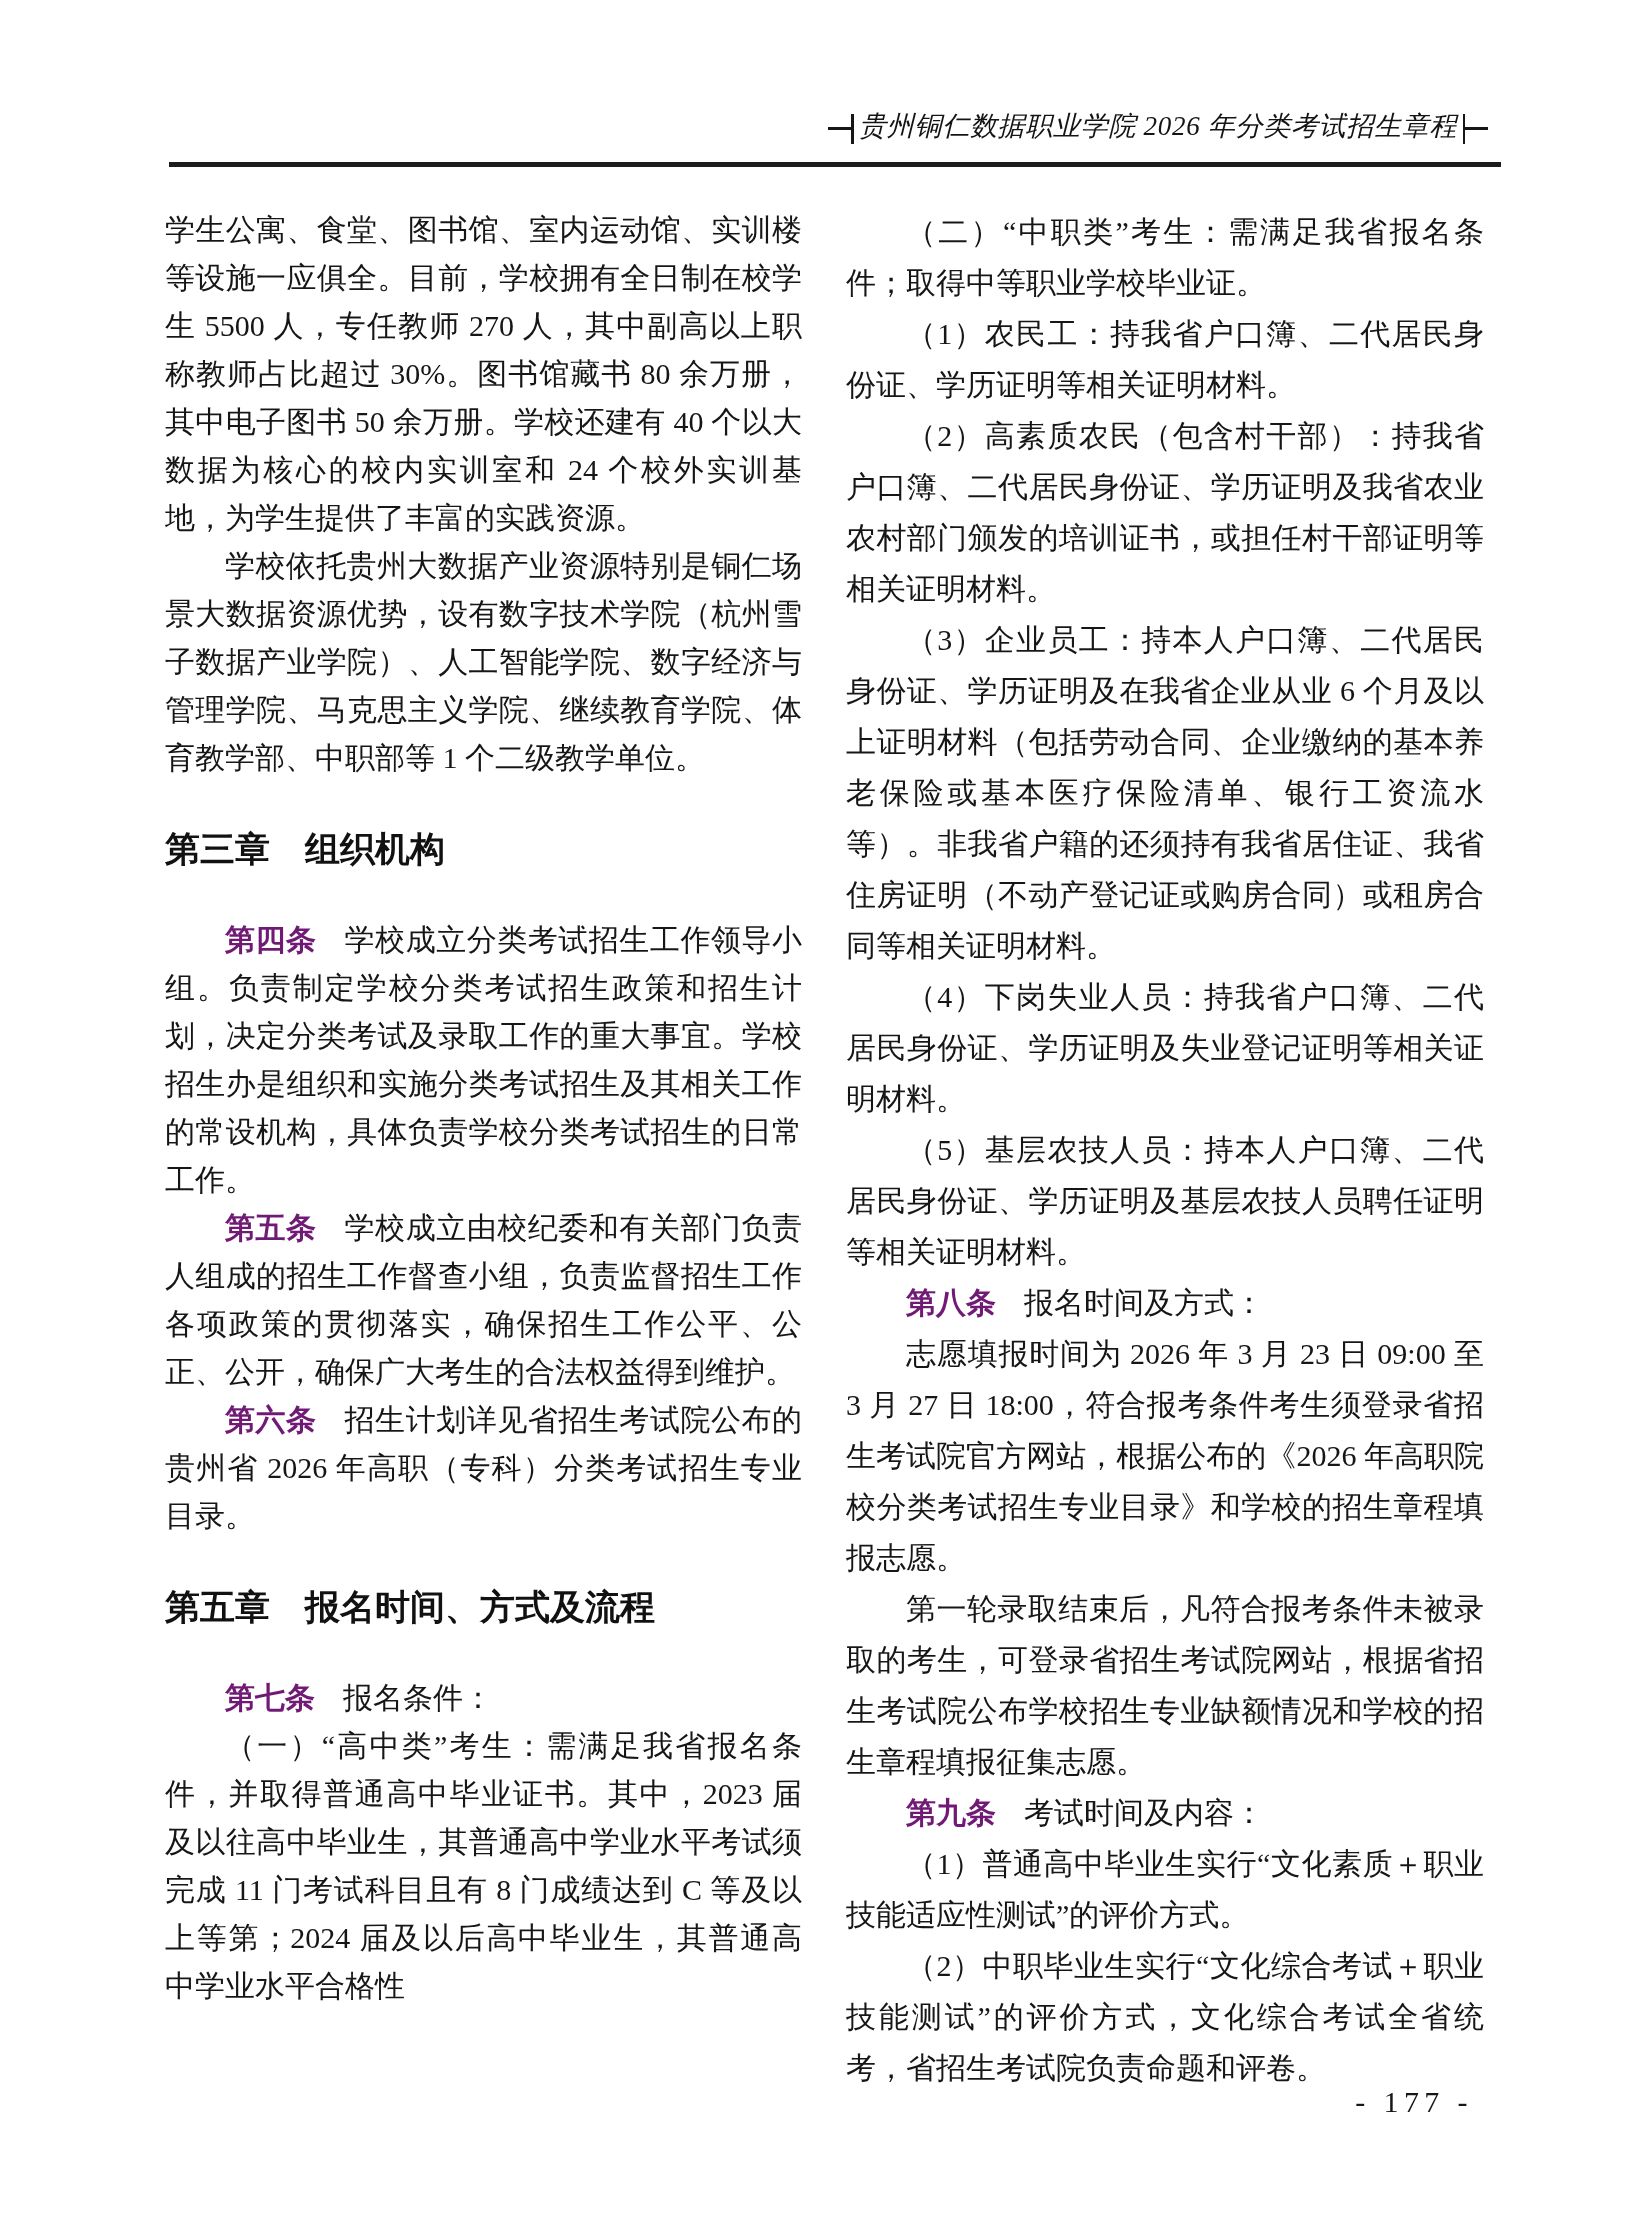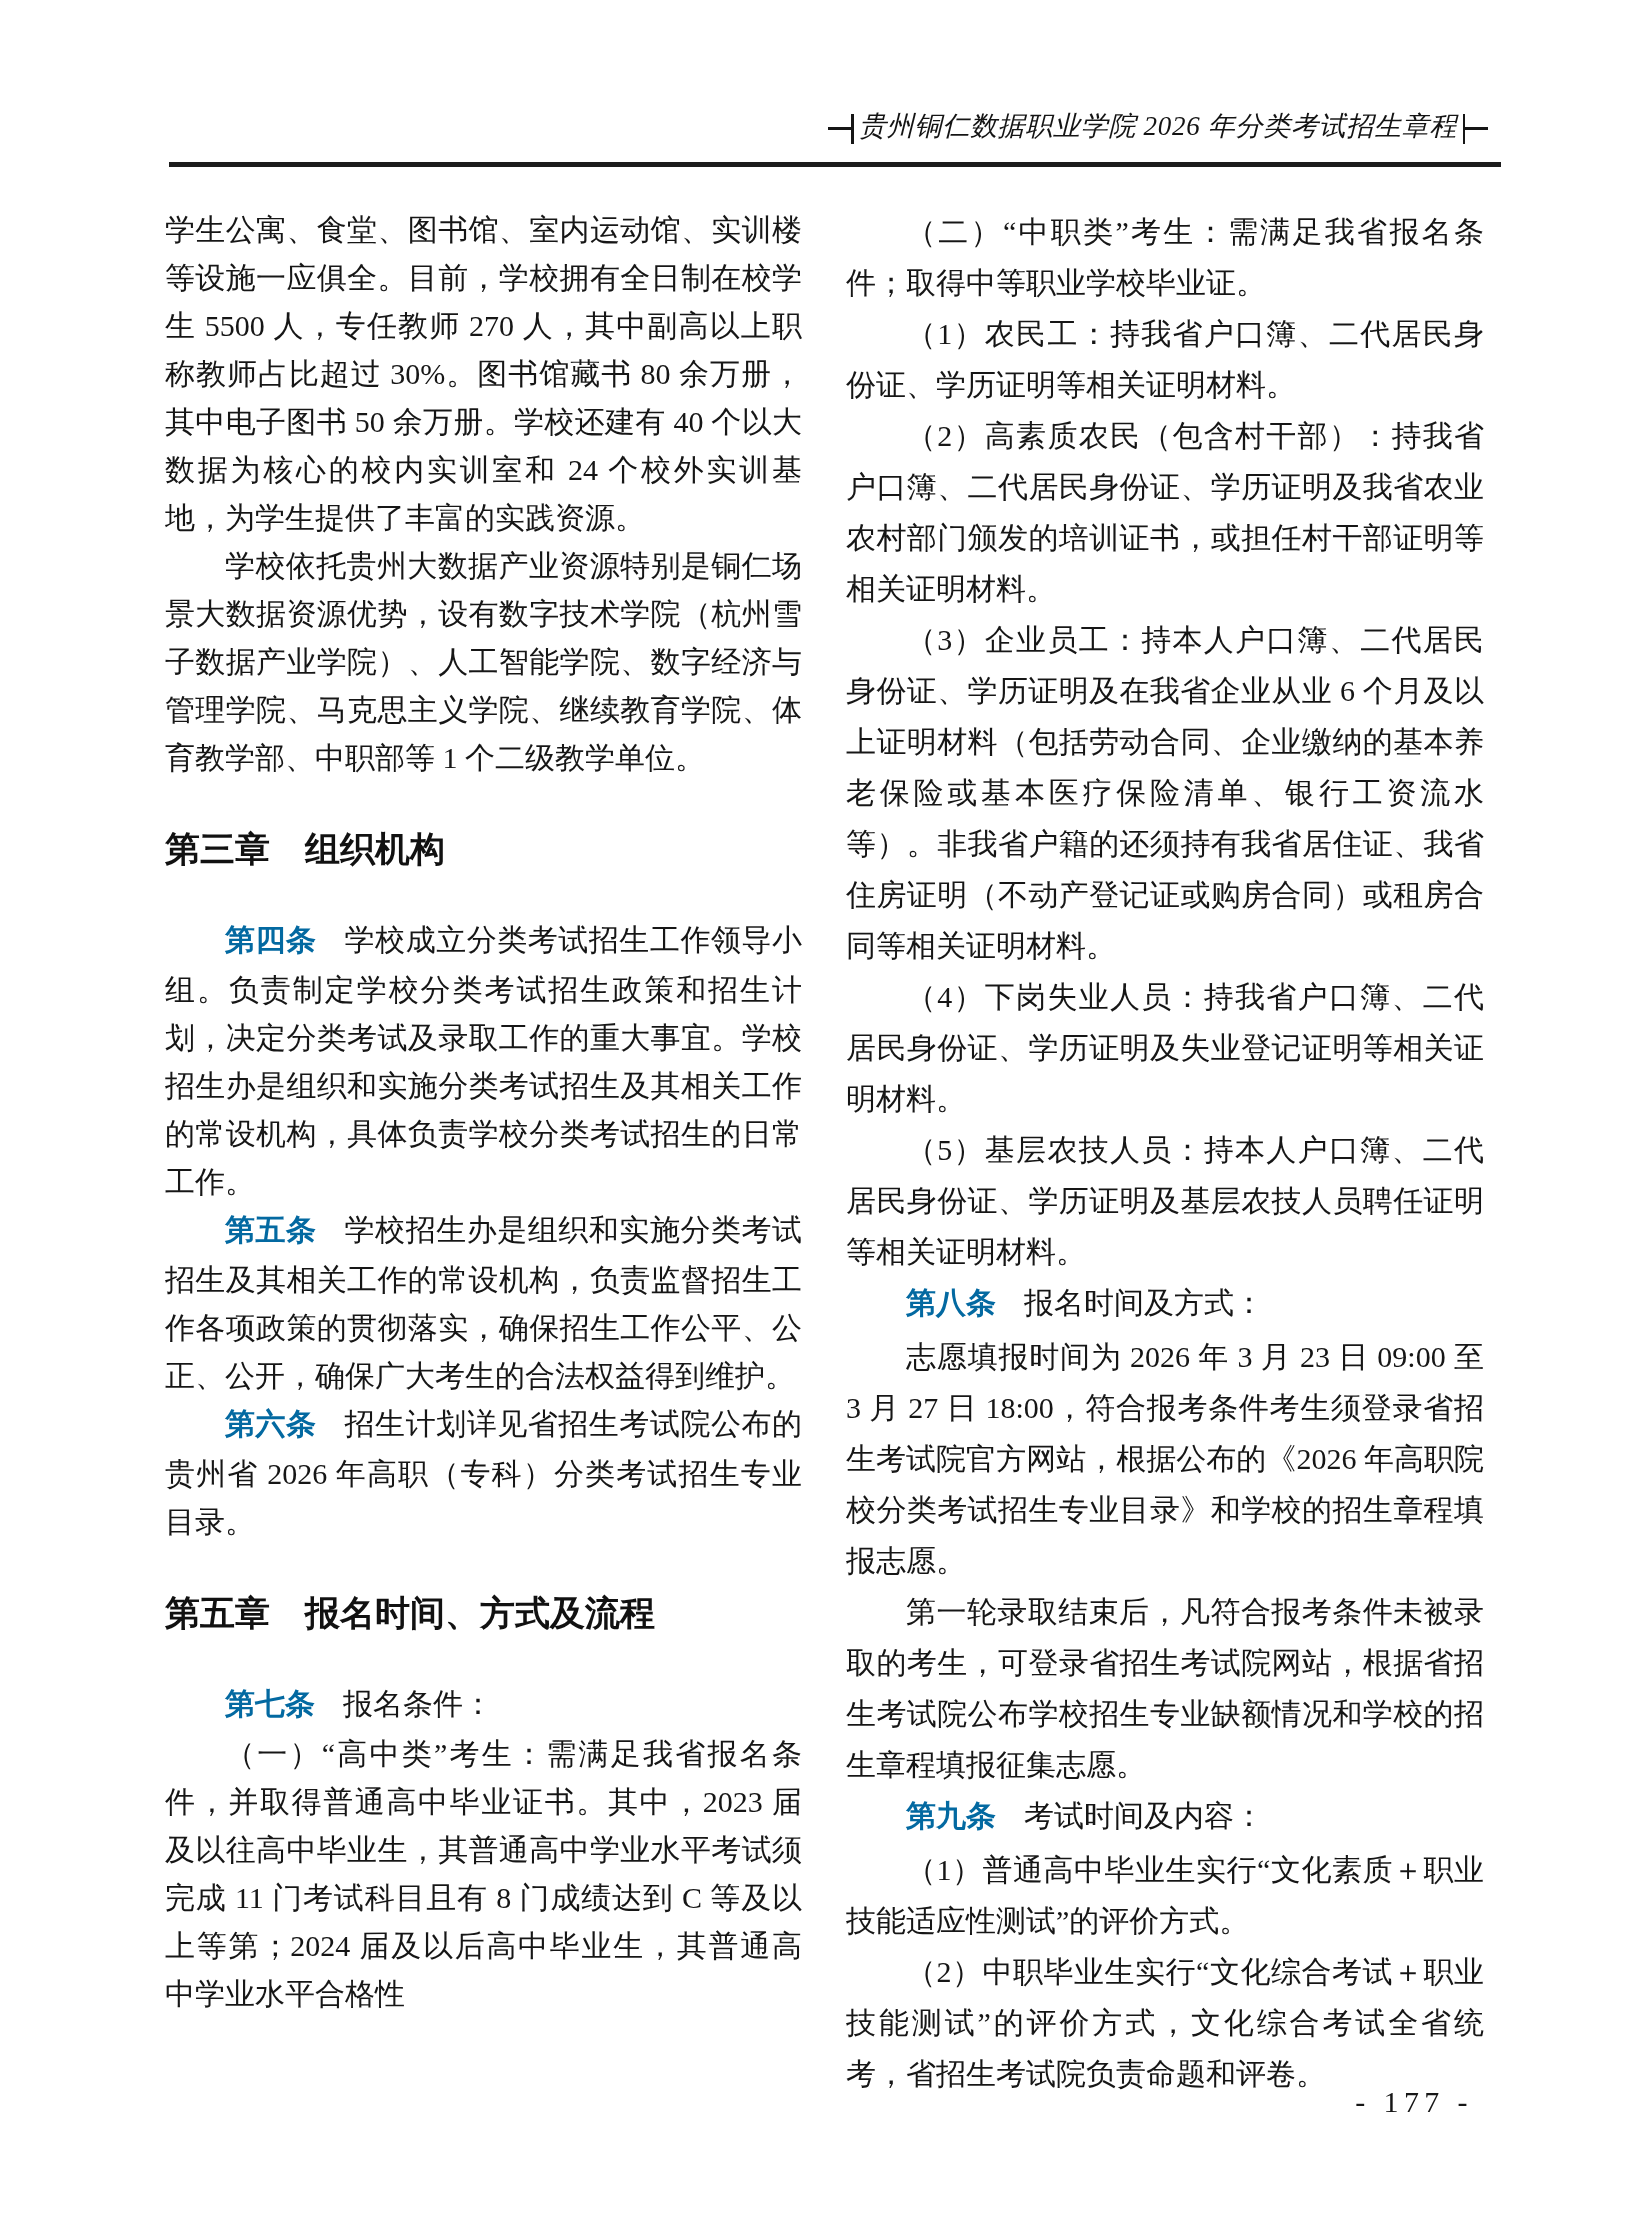--- a/index.html
+++ b/index.html
@@ -51,24 +51,24 @@
     margin: 40px 0;
     font-size: 35px;
     line-height: 54px;
     font-weight: bold;
     text-align: left;
     text-indent: 0;
     font-family: "Liberation Sans", "DejaVu Sans", sans-serif;
     color: #111111;
   }
   .lab {
-    font-family: Liberation Mono, monospace;
+    font-family: Liberation Sans, sans-serif;
     font-weight: bold;
     margin-right: 28px;
-    color: #0369a1;
+    color: #701a75;
   }
   
   .page-number {
     position: absolute;
     top: 2085px;
     right: 172px;
     font-size: 30px;
     letter-spacing: 5.4px;
     color: #161616;
   }
@@ -83,21 +83,21 @@
   </div>
   <div class="header-rule"></div>
 
   <section class="col col-left">
     <p class="body-p no-indent">学生公寓、食堂、图书馆、室内运动馆、实训楼等设施一应俱全。目前，学校拥有全日制在校学生 5500 人，专任教师 270 人，其中副高以上职称教师占比超过 30%。图书馆藏书 80 余万册，其中电子图书 50 余万册。学校还建有 40 个以大数据为核心的校内实训室和 24 个校外实训基地，为学生提供了丰富的实践资源。</p>
     <p class="body-p">学校依托贵州大数据产业资源特别是铜仁场景大数据资源优势，设有数字技术学院（杭州雪子数据产业学院）、人工智能学院、数字经济与管理学院、马克思主义学院、继续教育学院、体育教学部、中职部等 1 个二级教学单位。</p>
 
     <h2 class="chapter">第三章　组织机构</h2>
 
     <p class="body-p"><b class="lab">第四条</b><span>学校成立分类考试招生工作领导小组。负责制定学校分类考试招生政策和招生计划，决定分类考试及录取工作的重大事宜。学校招生办是组织和实施分类考试招生及其相关工作的常设机构，具体负责学校分类考试招生的日常工作。</span></p>
-    <p class="body-p"><b class="lab">第五条</b><span>学校招生办是组织和实施分类考试招生及其相关工作的常设机构，负责监督招生工作各项政策的贯彻落实，确保招生工作公平、公正、公开，确保广大考生的合法权益得到维护。</span></p>
+    <p class="body-p"><b class="lab">第五条</b><span>学校成立由校纪委和有关部门负责人组成的招生工作督查小组，负责监督招生工作各项政策的贯彻落实，确保招生工作公平、公正、公开，确保广大考生的合法权益得到维护。</span></p>
 
 
     <p class="body-p"><b class="lab">第六条</b><span>招生计划详见省招生考试院公布的贵州省 2026 年高职（专科）分类考试招生专业目录。</span></p>
 
     <h2 class="chapter">第五章　报名时间、方式及流程</h2>
 
     <p class="body-p"><b class="lab">第七条</b><span>报名条件：</span></p>
     <p class="body-p">（一）“高中类”考生：需满足我省报名条件，并取得普通高中毕业证书。其中，2023 届及以往高中毕业生，其普通高中学业水平考试须完成 11 门考试科目且有 8 门成绩达到 C 等及以上等第；2024 届及以后高中毕业生，其普通高中学业水平合格性</p>
   </section>
 

